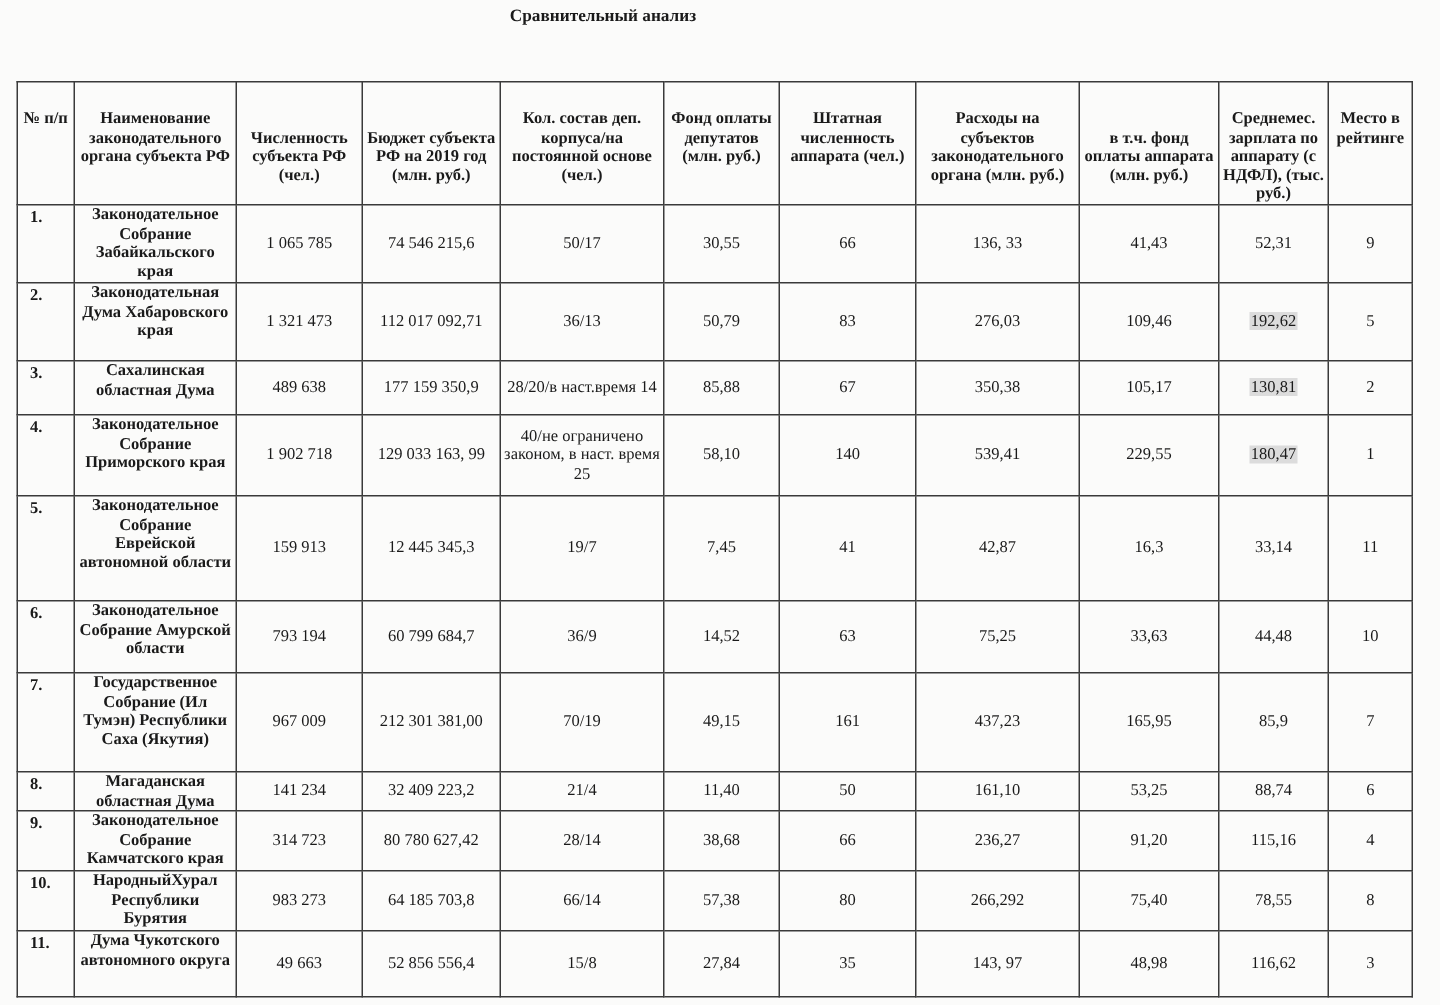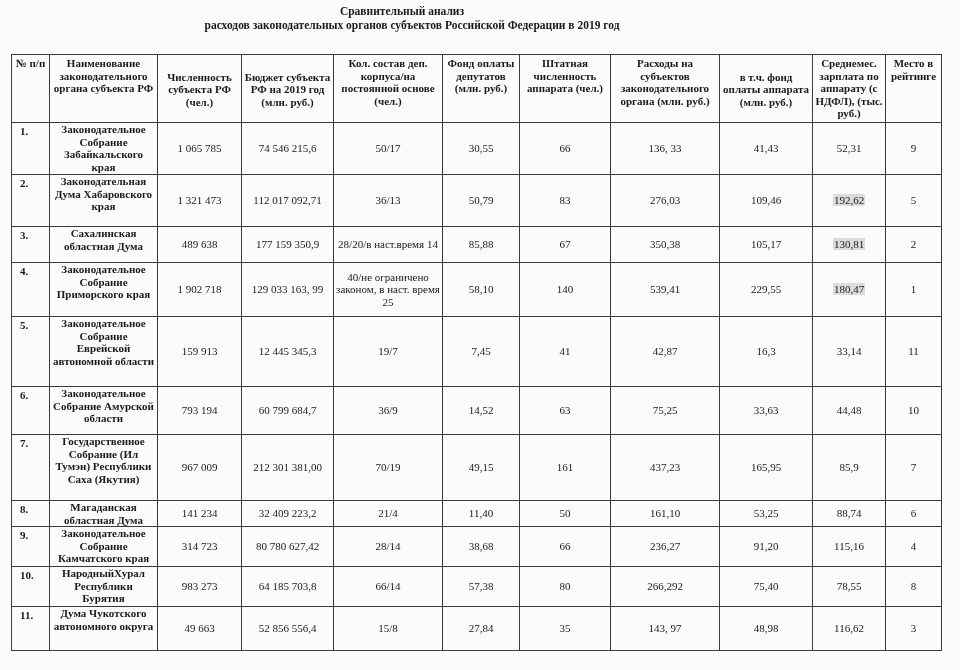--- a/index.html
+++ b/index.html
@@ -20,33 +20,32 @@
     position: absolute; left: 11px; top: 54px;
     border-collapse: collapse; table-layout: fixed;
     width: 930px;
   }
   td, th {
     border: 1.3px solid #3a3a3a;
     font-size: 11px; line-height: 12.6px;
     text-align: center; vertical-align: middle;
     padding: 0 2px; overflow: hidden;
   }
-  th { font-weight: bold; vertical-align: top; padding-top: 2px; }
+  th { font-weight: bold; vertical-align: top; padding-top: 18px; }
   th.mid { vertical-align: middle; }
   td.num { vertical-align: top; font-weight: bold; padding-top: 2px; text-align: left; padding-left: 8px; }
   td.name { font-weight: bold; vertical-align: top; }
   td.rank { vertical-align: middle; }
   .hl { background: #dcdcdc; padding: 0 1px; }
 </style>
 </head>
 <body>
 
 <div class="title">
   <span class="l1">Сравнительный анализ</span>
-  <span class="l2">расходов  законодательных органов субъектов Российской Федерации в 2019 год</span>
 </div>
 
 <table>
   <colgroup>
     <col style="width:38px">
     <col style="width:108px">
     <col style="width:84px">
     <col style="width:92px">
     <col style="width:109px">
     <col style="width:77px">

